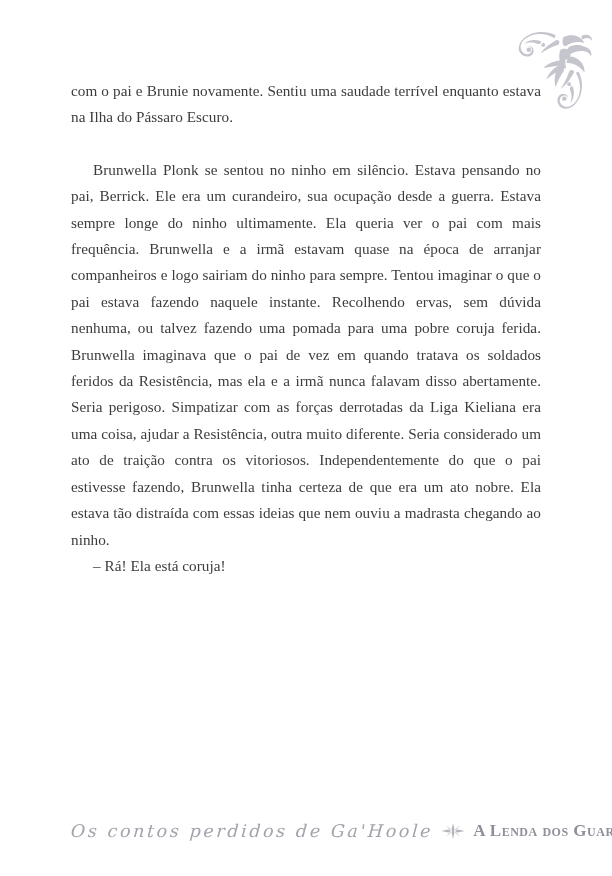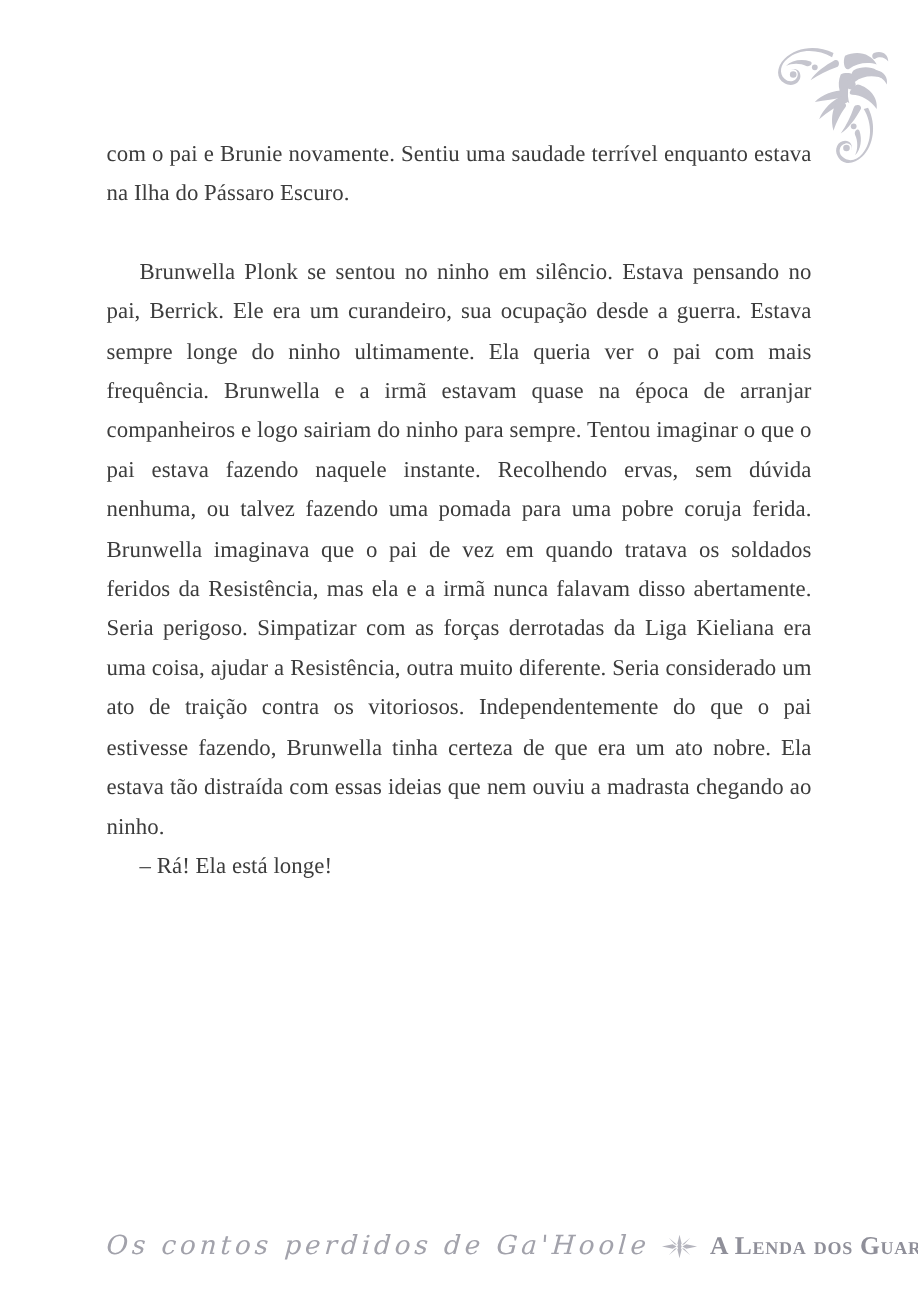--- a/index.html
+++ b/index.html
@@ -31,21 +31,20 @@
     width: 100%;
     height: 100%;
   }
 
   
   .textblock {
     position: absolute;
     left: 71px;
     top: 78px;
     width: 470px;
-    margin-top: 12px;
   }
   .para {
     margin: 0;
     font-size: 15.2px;
     line-height: 26.4px;
     color: #3c3c3c;
     text-align: justify;
     text-indent: 22px;
     hyphens: manual;
     -webkit-hyphens: manual;
@@ -132,21 +131,21 @@
         <path d="M86 18 C92 16 96 19 96 24 C94 21 90 20 87 22 C85 23 84 19 86 18 Z"></path>
         <path d="M88 30 C93 31 96 35 95 40 C93 36 90 34 87 34 C85 34 86 30 88 30 Z"></path>
       </g>
     </svg>
   </div>
 
   <div class="textblock">
     <p class="para no-indent">com o pai e Brunie novamente. Sentiu uma saudade terrível enquanto estava na Ilha do Pássaro Escuro.</p>
     <div class="section-gap"></div>
     <p class="para">Brunwella Plonk se sentou no ninho em silêncio. Estava pensando no pai, Berrick. Ele era um curandeiro, sua ocupação desde a guerra. Estava sempre longe do ninho ultimamente. Ela queria ver o pai com mais frequência. Brunwella e a irmã estavam quase na época de arranjar companheiros e logo sairiam do ninho para sempre. Tentou imaginar o que o pai estava fazendo naquele instante. Recolhendo ervas, sem dúvida nenhuma, ou talvez fazendo uma pomada para uma pobre coruja ferida. Brunwella imaginava que o pai de vez em quando tratava os soldados feridos da Resistência, mas ela e a irmã nunca falavam disso abertamente. Seria perigoso. Simpatizar com as forças derrotadas da Liga Kieliana era uma coisa, ajudar a Resistência, outra muito diferente. Seria considerado um ato de traição contra os vitoriosos. Independentemente do que o pai estivesse fazendo, Brunwella tinha certeza de que era um ato nobre. Ela estava tão distraída com essas ideias que nem ouviu a madrasta chegando ao ninho.</p>
-    <p class="para">– Rá! Ela está longe!</p>
+    <p class="para">– Rá! Ela está coruja!</p>
   </div>
 
   <div class="footer">
     <span class="footer-script">Os contos perdidos de Ga'Hoole</span>
 
     <span class="footer-star">
       <svg viewBox="0 0 40 30" xmlns="http://www.w3.org/2000/svg">
         <g fill="#b4b4bd">
           <path d="M20 3 L22.2 12.2 L20 15 L17.8 12.2 Z"></path>
           <path d="M20 27 L22.2 17.8 L20 15 L17.8 17.8 Z"></path>

